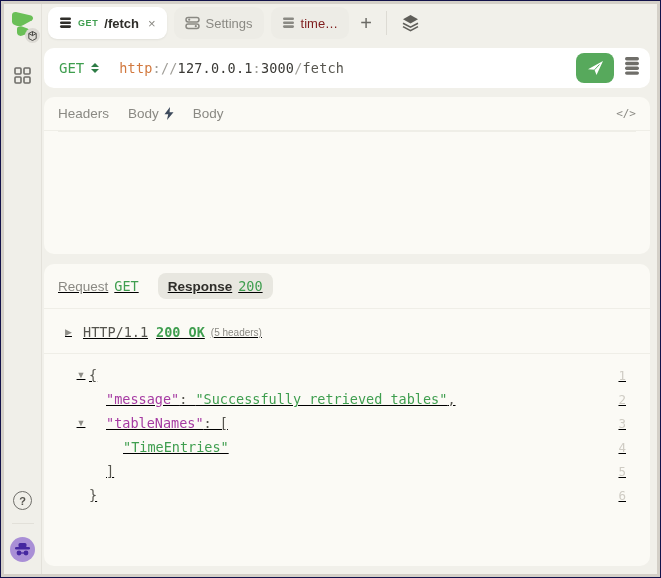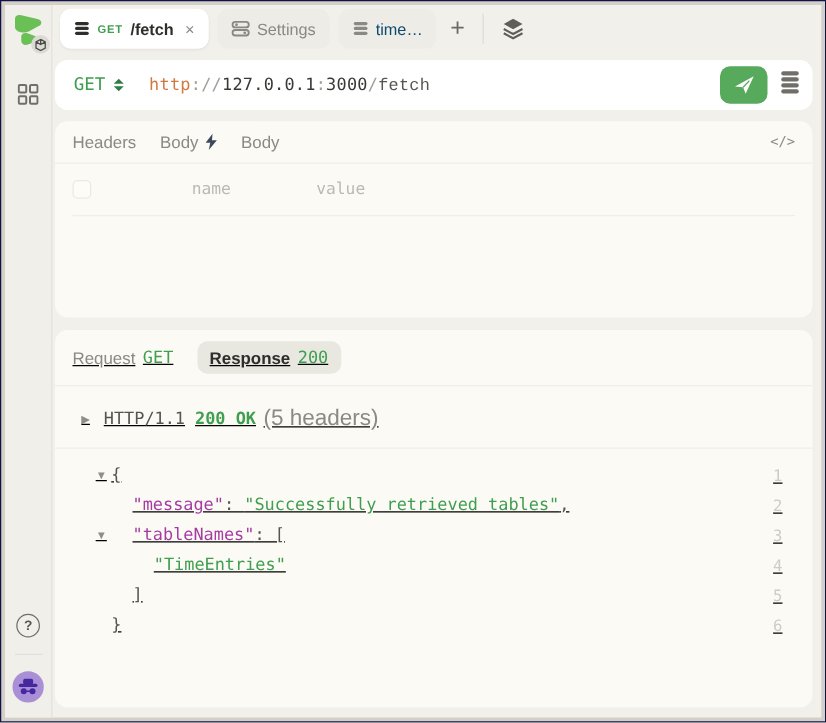--- a/index.html
+++ b/index.html
@@ -40,36 +40,36 @@
   .main { flex:1; display:flex; flex-direction:column; padding:0 7px 8px 2px; overflow:hidden;text-align:center; }
 
   
   .tabstrip { height:38px; display:flex; align-items:center; gap:7px; padding:2px 0 2px 4px; flex:0 0 auto;}
   .tab { height:32px; border-radius:9px; display:flex; align-items:center; gap:6px; padding:0 11px;
          font-size:13px; color:#8a8983; background:#edece6; white-space:nowrap; overflow:hidden; }
   .tab.active { background:#fff; color:#2f2e2a; box-shadow:0 1px 2px rgba(60,60,50,.08); font-weight:bold; }
   .tab .method { font-size:9px; font-weight:bold; letter-spacing:.6px; color:#8a8983; }
   .tab.active .method { color:#3f9e4f; }
   .tab .close { color:#8a8983; font-size:13px; font-weight:normal; margin-left:3px; }
-  .tab .label.muted { color:#0c4a6e; }
+  .tab .label.muted { color:#7f1d1d; }
   .plus-btn { font-size:20px; color:#6b6a65; padding:0 4px; font-weight:normal; }
   .strip-div { width:1px; height:24px; background:#dddbd4; margin:0 3px; }
   .layers-btn { padding:0 4px; }
 
   
   .urlrow { margin:6px 0 2px; background:#fff; border-radius:10px; height:40px; display:flex;
             align-items:center; padding:0 9px 0 15px; flex:0 0 auto; }
   .method-sel { display:flex; align-items:center; gap:7px; font-family:"DejaVu Sans Mono",monospace;
                 font-size:14px; color:#3f9e4f; }
   .sort-arrows { display:flex; flex-direction:column; gap:2px; }
   .sort-arrows b { width:0; height:0; border-left:4px solid transparent; border-right:4px solid transparent; }
   .sort-arrows b.up { border-bottom:4px solid #2e7d46; }
   .sort-arrows b.dn { border-top:4px solid #2e7d46; }
   .url { font-family:"DejaVu Sans Mono",monospace; font-size:13.5px; margin-left:20px; letter-spacing:.2px;}
-  .url .scheme { color:#d2793f; } .url .sep { color:#a09e98; } .url .host { color:#3a3935; } .url .path { color:#57564f;font-family:Liberation Mono, monospace; }
+  .url .scheme { color:#d2793f; } .url .sep { color:#a09e98; } .url .host { color:#3a3935; } .url .path { color:#57564f; }
   .send-btn { margin-left:auto; width:38px; height:30px; border-radius:8px; background:#57a95c;
               display:flex; align-items:center; justify-content:center; }
   .db-btn { margin-left:9px; }
 
   
   .panel { background:#fbfaf5; border-radius:10px; }
   .panel-tabs { display:flex; align-items:center; gap:19px; padding:9px 14px; font-size:13.5px; color:#8a8983; }
   .pill { background:#e8e7e0; border-radius:8px; padding:5px 10px; color:#2f2e2a; font-weight:bold; }
   .ptab { display:flex; align-items:center; gap:5px; }
   .code-toggle { margin-left:auto; font-family:"DejaVu Sans Mono",monospace; font-size:11px; color:#8a8983; }
@@ -83,21 +83,21 @@
   .kv-div { margin:0 14px; }
 
   .resp-panel { margin-top:10px; flex:1; display:flex; flex-direction:column; overflow:hidden;text-decoration:underline; }
   .rr-label { display:flex; align-items:center; gap:6px; }
   .mono-green { font-family:"DejaVu Sans Mono",monospace; color:#3f9e4f; font-weight:normal; }
   .pill .mono-green { font-weight:normal; }
   .status-row { display:flex; align-items:center; padding:15px 14px 13px 17px; font-family:"DejaVu Sans Mono",monospace; font-size:13.5px; color:#55544e; }
   .fold { color:#8f8e88; font-size:9px; width:15px; flex:0 0 auto; font-family:"Liberation Sans",sans-serif;}
   .status-proto { margin-left:7px; }
   .status-code { color:#3f9e4f; font-weight:bold; margin-left:8px; }
-  .status-note { font-family:"Liberation Sans",sans-serif; color:#8a8983; margin-left:6px; font-size:18px; }
+  .status-note { font-family:"Liberation Sans",sans-serif; color:#8a8983; margin-left:6px; font-size:10px; }
 
   .code-area { flex:1; padding-top:9px; overflow:hidden; }
   .code-line { height:24px; display:flex; align-items:center; padding-left:29px;
                font-family:"DejaVu Sans Mono",monospace; font-size:13.5px; }
   .code-line .fold { width:16px; }
   .seg.key { color:#a63ba3; } .seg.str { color:#3f9e4f; } .seg.pun { color:#55544e; }
   .lnum { margin-left:auto; padding-right:24px; color:#cfccc4; font-size:12.5px; }
 </style>
 </head>
 <body>
@@ -225,25 +225,20 @@
                   <path d="M6 0 L0.5 7.2 L4.2 7.2 L3 13 L9.5 5.2 L5.6 5.2 Z" fill="#3d4a5c"></path>
                 </svg>
               </span>
             </span>
             <span class="ptab">
               <span>Body</span>
             </span>
             <span class="code-toggle">&lt;/&gt;</span>
           </div>
         <div class="hdiv"></div>
-        <div class="kv-row">
-          <span class="checkbox"></span>
-          <span class="ph name">name</span>
-          <span class="ph">value</span>
-        </div>
         <div class="hdiv kv-div"></div>
       </div>
 
       <div class="panel resp-panel">
         <div class="panel-tabs">
           <span class="ptab rr-label">
             <span>Request</span>
             <span class="mono-green">GET</span>
           </span>
           <span class="ptab pill rr-label">

